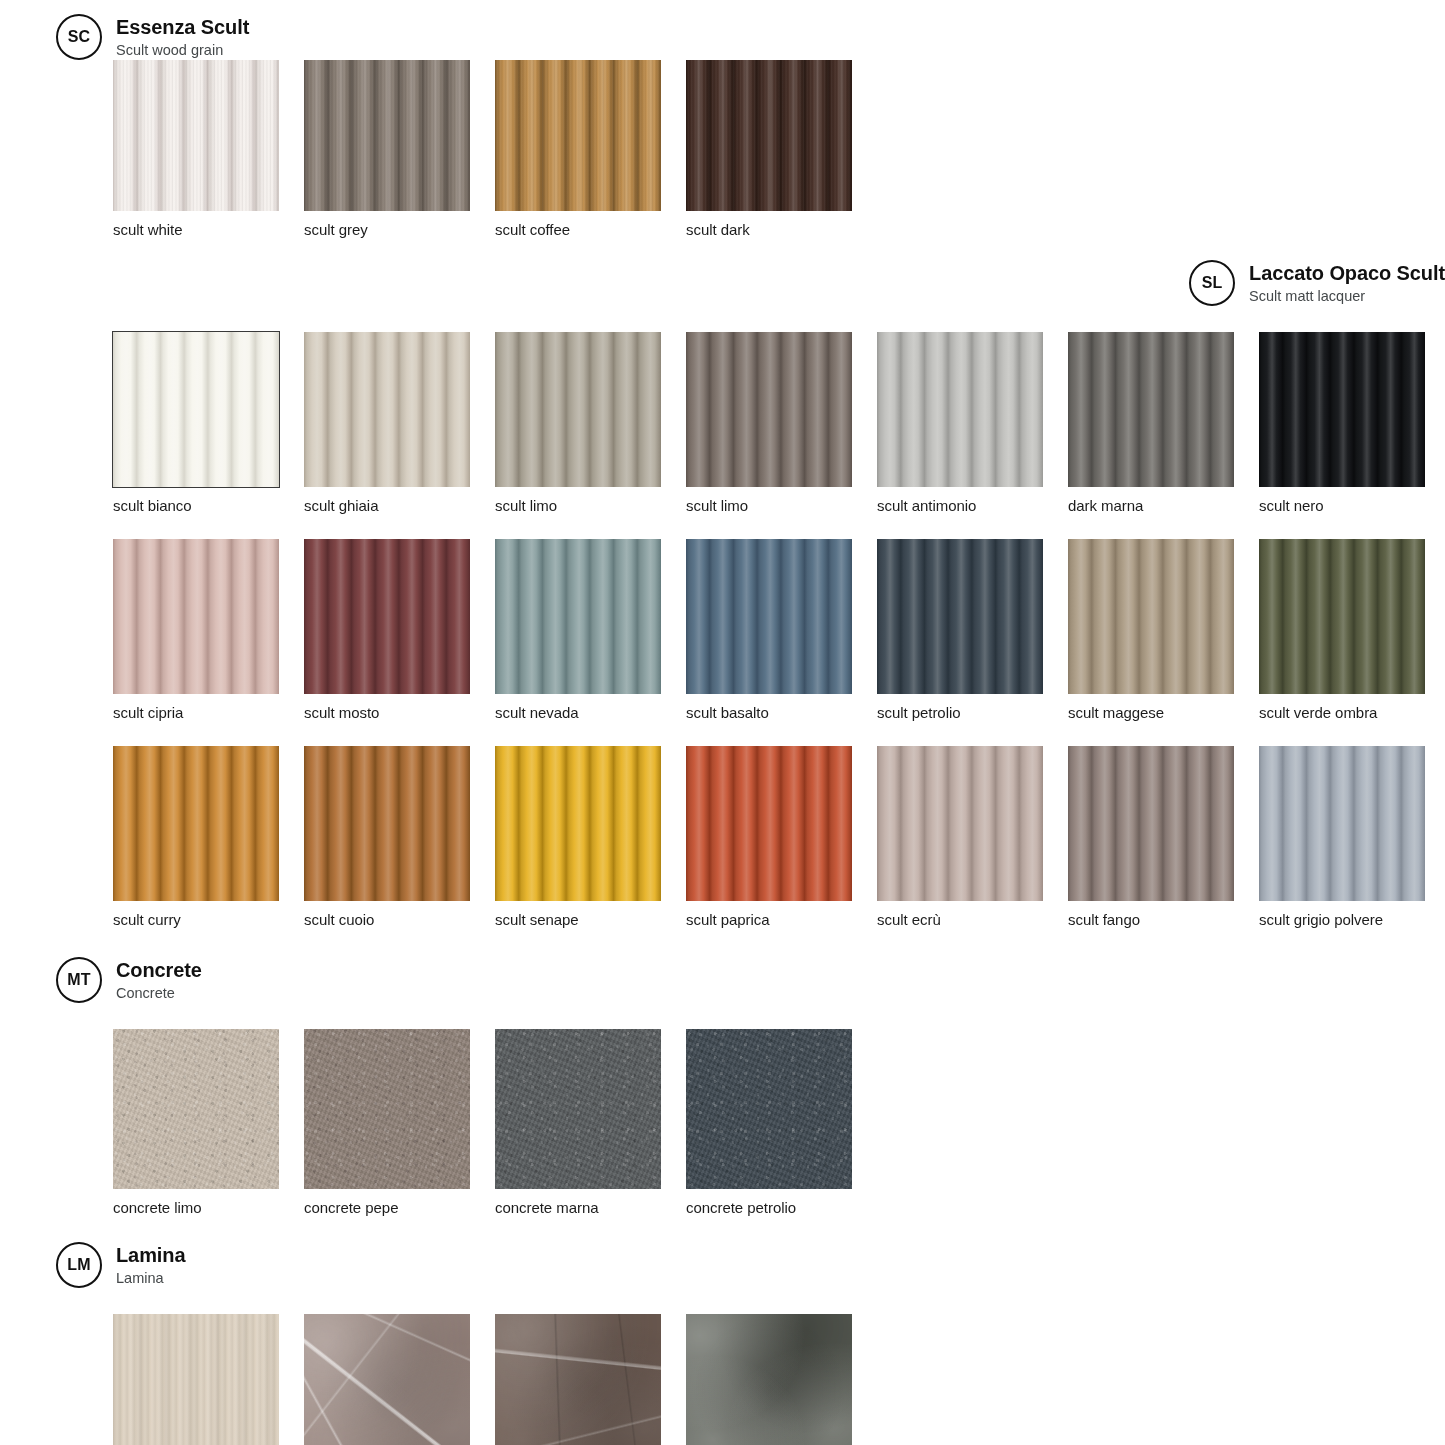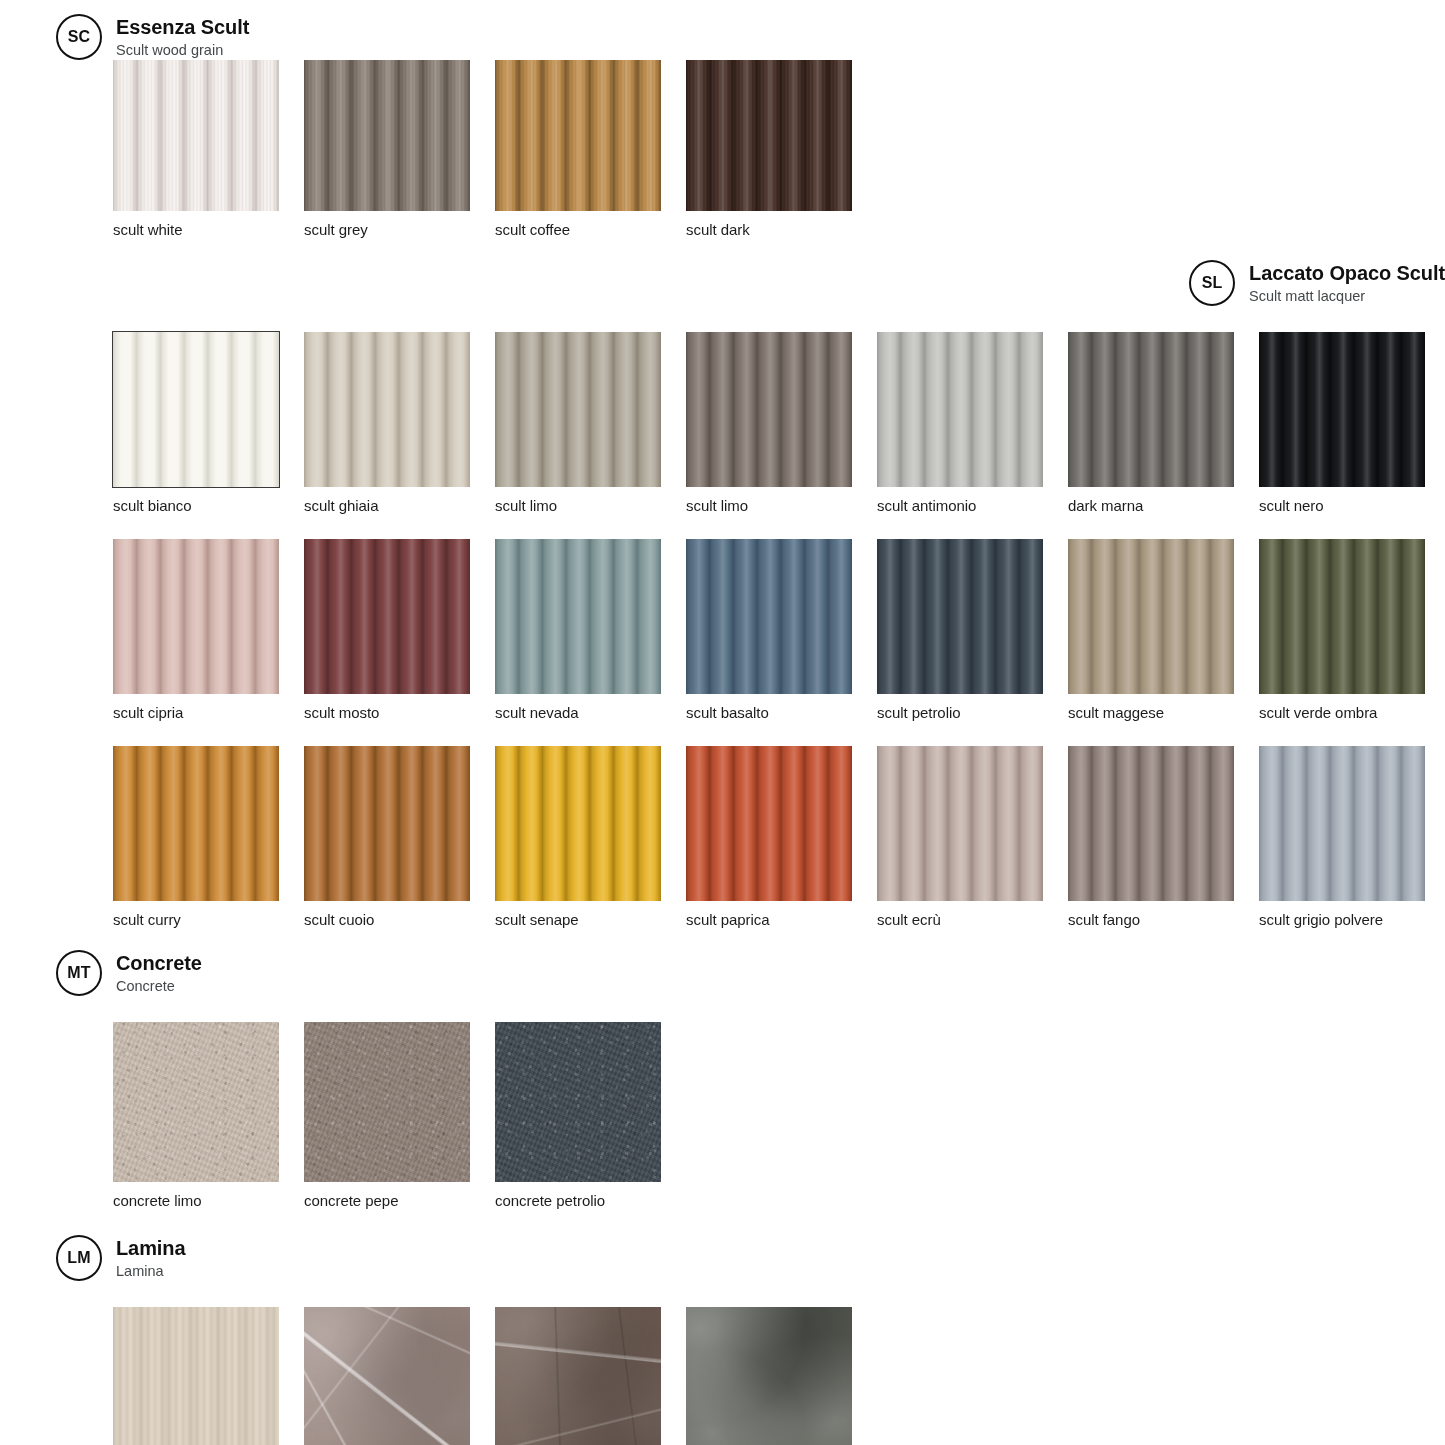--- a/index.html
+++ b/index.html
@@ -281,41 +281,48 @@
         </div>
         <div class="swatch-cell">
           <div class="swatch-box" style="background: linear-gradient(to right, rgb(110, 97, 92) 0px, rgb(134, 120, 115) 2.85px, rgb(154, 139, 133) 8.06px, rgb(170, 158, 153) 13.04px, rgb(154, 139, 133) 17.55px, rgb(128, 114, 108) 21.34px, rgb(110, 97, 92) 23.71px, rgb(110, 97, 92) 23.71px, rgb(134, 120, 115) 26.56px, rgb(154, 139, 133) 31.78px, rgb(170, 158, 153) 36.76px, rgb(154, 139, 133) 41.26px, rgb(128, 114, 108) 45.06px, rgb(110, 97, 92) 47.43px, rgb(110, 97, 92) 47.43px, rgb(134, 120, 115) 50.27px, rgb(154, 139, 133) 55.49px, rgb(170, 158, 153) 60.47px, rgb(154, 139, 133) 64.98px, rgb(128, 114, 108) 68.77px, rgb(110, 97, 92) 71.14px, rgb(110, 97, 92) 71.14px, rgb(134, 120, 115) 73.99px, rgb(154, 139, 133) 79.21px, rgb(170, 158, 153) 84.19px, rgb(154, 139, 133) 88.69px, rgb(128, 114, 108) 92.49px, rgb(110, 97, 92) 94.86px, rgb(110, 97, 92) 94.86px, rgb(134, 120, 115) 97.7px, rgb(154, 139, 133) 102.92px, rgb(170, 158, 153) 107.9px, rgb(154, 139, 133) 112.41px, rgb(128, 114, 108) 116.2px, rgb(110, 97, 92) 118.57px, rgb(110, 97, 92) 118.57px, rgb(134, 120, 115) 121.42px, rgb(154, 139, 133) 126.63px, rgb(170, 158, 153) 131.61px, rgb(154, 139, 133) 136.12px, rgb(128, 114, 108) 139.91px, rgb(110, 97, 92) 142.29px, rgb(110, 97, 92) 142.29px, rgb(134, 120, 115) 145.13px, rgb(154, 139, 133) 150.35px, rgb(170, 158, 153) 155.33px, rgb(154, 139, 133) 159.83px, rgb(128, 114, 108) 163.63px, rgb(110, 97, 92) 166px) rgb(154, 139, 133);"></div>
           <div class="swatch-label">scult fango</div>
         </div>
         <div class="swatch-cell">
           <div class="swatch-box" style="background: linear-gradient(to right, rgb(133, 141, 152) 0px, rgb(156, 164, 174) 2.85px, rgb(174, 182, 192) 8.06px, rgb(187, 194, 202) 13.04px, rgb(174, 182, 192) 17.55px, rgb(149, 157, 168) 21.34px, rgb(133, 141, 152) 23.71px, rgb(133, 141, 152) 23.71px, rgb(156, 164, 174) 26.56px, rgb(174, 182, 192) 31.78px, rgb(187, 194, 202) 36.76px, rgb(174, 182, 192) 41.26px, rgb(149, 157, 168) 45.06px, rgb(133, 141, 152) 47.43px, rgb(133, 141, 152) 47.43px, rgb(156, 164, 174) 50.27px, rgb(174, 182, 192) 55.49px, rgb(187, 194, 202) 60.47px, rgb(174, 182, 192) 64.98px, rgb(149, 157, 168) 68.77px, rgb(133, 141, 152) 71.14px, rgb(133, 141, 152) 71.14px, rgb(156, 164, 174) 73.99px, rgb(174, 182, 192) 79.21px, rgb(187, 194, 202) 84.19px, rgb(174, 182, 192) 88.69px, rgb(149, 157, 168) 92.49px, rgb(133, 141, 152) 94.86px, rgb(133, 141, 152) 94.86px, rgb(156, 164, 174) 97.7px, rgb(174, 182, 192) 102.92px, rgb(187, 194, 202) 107.9px, rgb(174, 182, 192) 112.41px, rgb(149, 157, 168) 116.2px, rgb(133, 141, 152) 118.57px, rgb(133, 141, 152) 118.57px, rgb(156, 164, 174) 121.42px, rgb(174, 182, 192) 126.63px, rgb(187, 194, 202) 131.61px, rgb(174, 182, 192) 136.12px, rgb(149, 157, 168) 139.91px, rgb(133, 141, 152) 142.29px, rgb(133, 141, 152) 142.29px, rgb(156, 164, 174) 145.13px, rgb(174, 182, 192) 150.35px, rgb(187, 194, 202) 155.33px, rgb(174, 182, 192) 159.83px, rgb(149, 157, 168) 163.63px, rgb(133, 141, 152) 166px) rgb(174, 182, 192);"></div>
           <div class="swatch-label">scult grigio polvere</div>
         </div>
       </div>
-      <div class="section-header" style="margin-top: 22px;">
+      <div class="section-header" style="margin-top: 29px;">
         <div class="code-badge">MT</div>
         <div class="header-text">
           <div class="header-title">Concrete</div>
           <div class="header-sub">Concrete</div>
         </div>
       </div>
       <div class="swatch-grid grid-wide sz-concrete" style="margin-top: 26px; row-gap: 0px;">
         <div class="swatch-cell">
           <div class="swatch-box" style="background: rgb(200, 188, 174);">
             <div class="stucco"></div>
             <div class="stucco2"></div>
           </div>
           <div class="swatch-label">concrete limo</div>
         </div>
         <div class="swatch-cell">
           <div class="swatch-box" style="background: rgb(142, 128, 119);">
             <div class="stucco"></div>
             <div class="stucco2"></div>
           </div>
           <div class="swatch-label">concrete pepe</div>
+        </div>
+        <div class="swatch-cell">
+          <div class="swatch-box" style="background: rgb(87, 91, 93);">
+            <div class="stucco"></div>
+            <div class="stucco2"></div>
+          </div>
+          <div class="swatch-label">concrete marna</div>
         </div>
         <div class="swatch-cell">
           <div class="swatch-box" style="background: rgb(62, 72, 80);">
             <div class="stucco"></div>
             <div class="stucco2"></div>
           </div>
           <div class="swatch-label">concrete petrolio</div>
         </div>
       </div>
       <div class="section-header" style="margin-top: 26px;">

